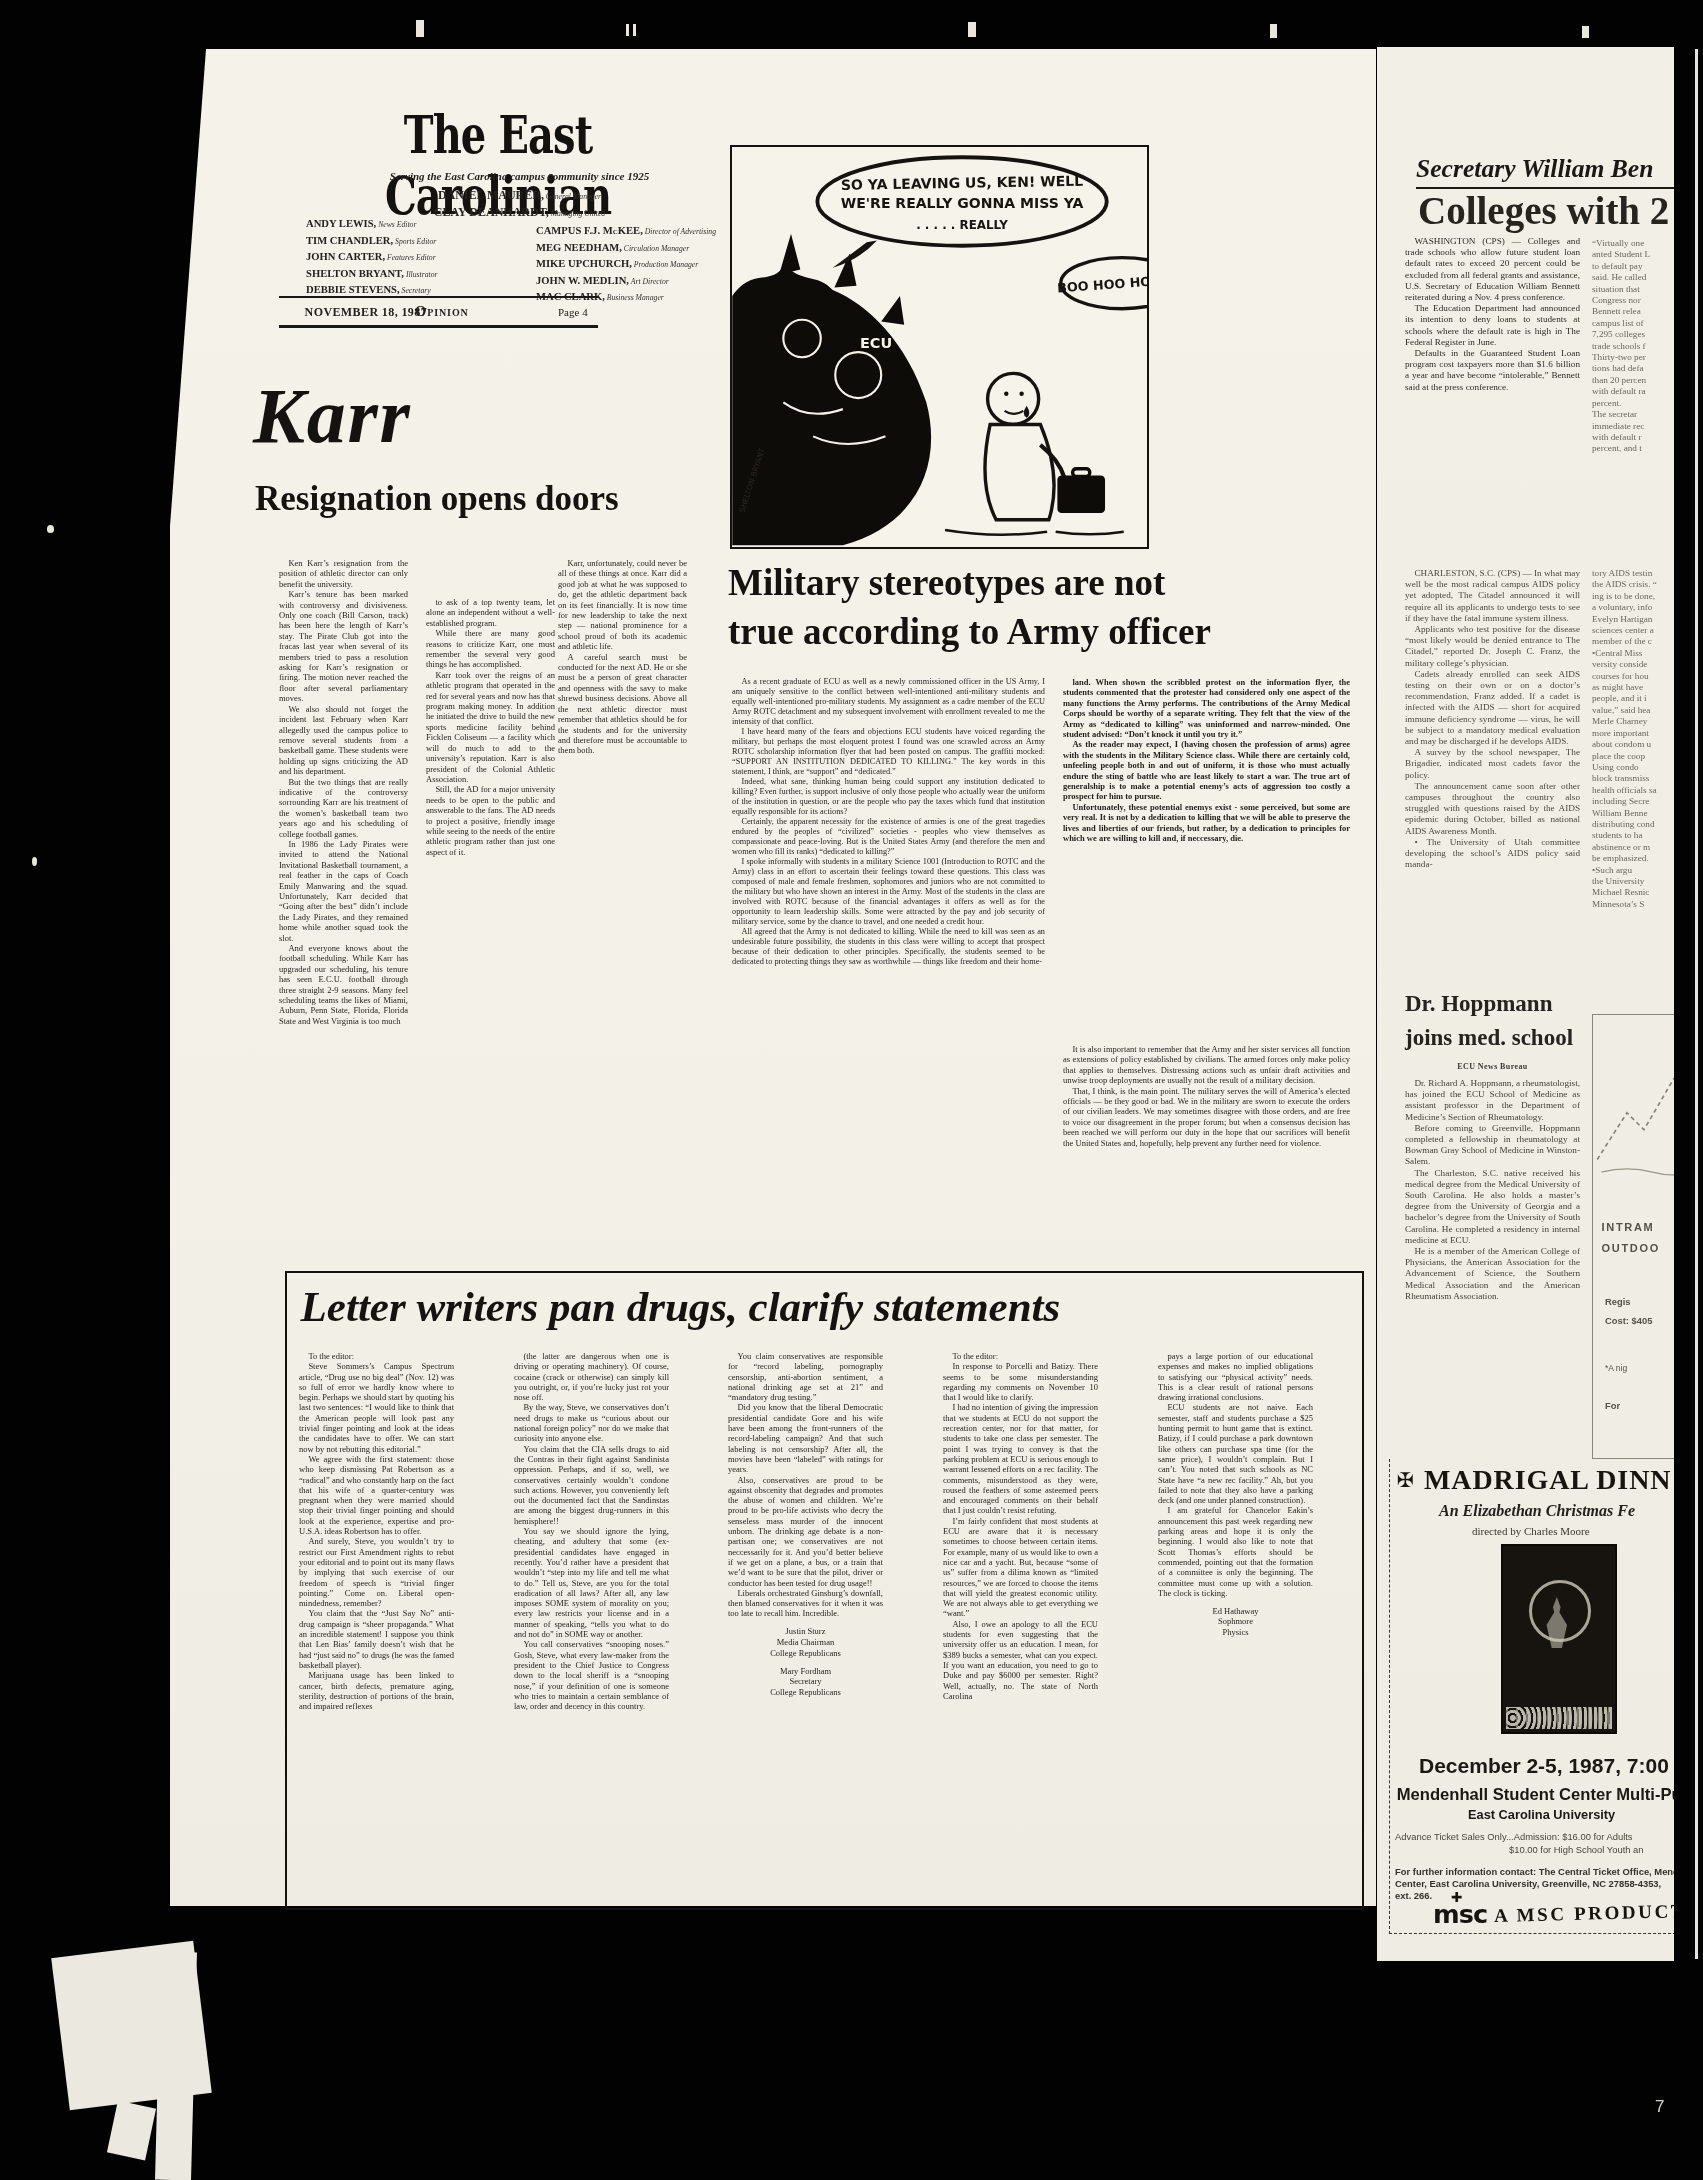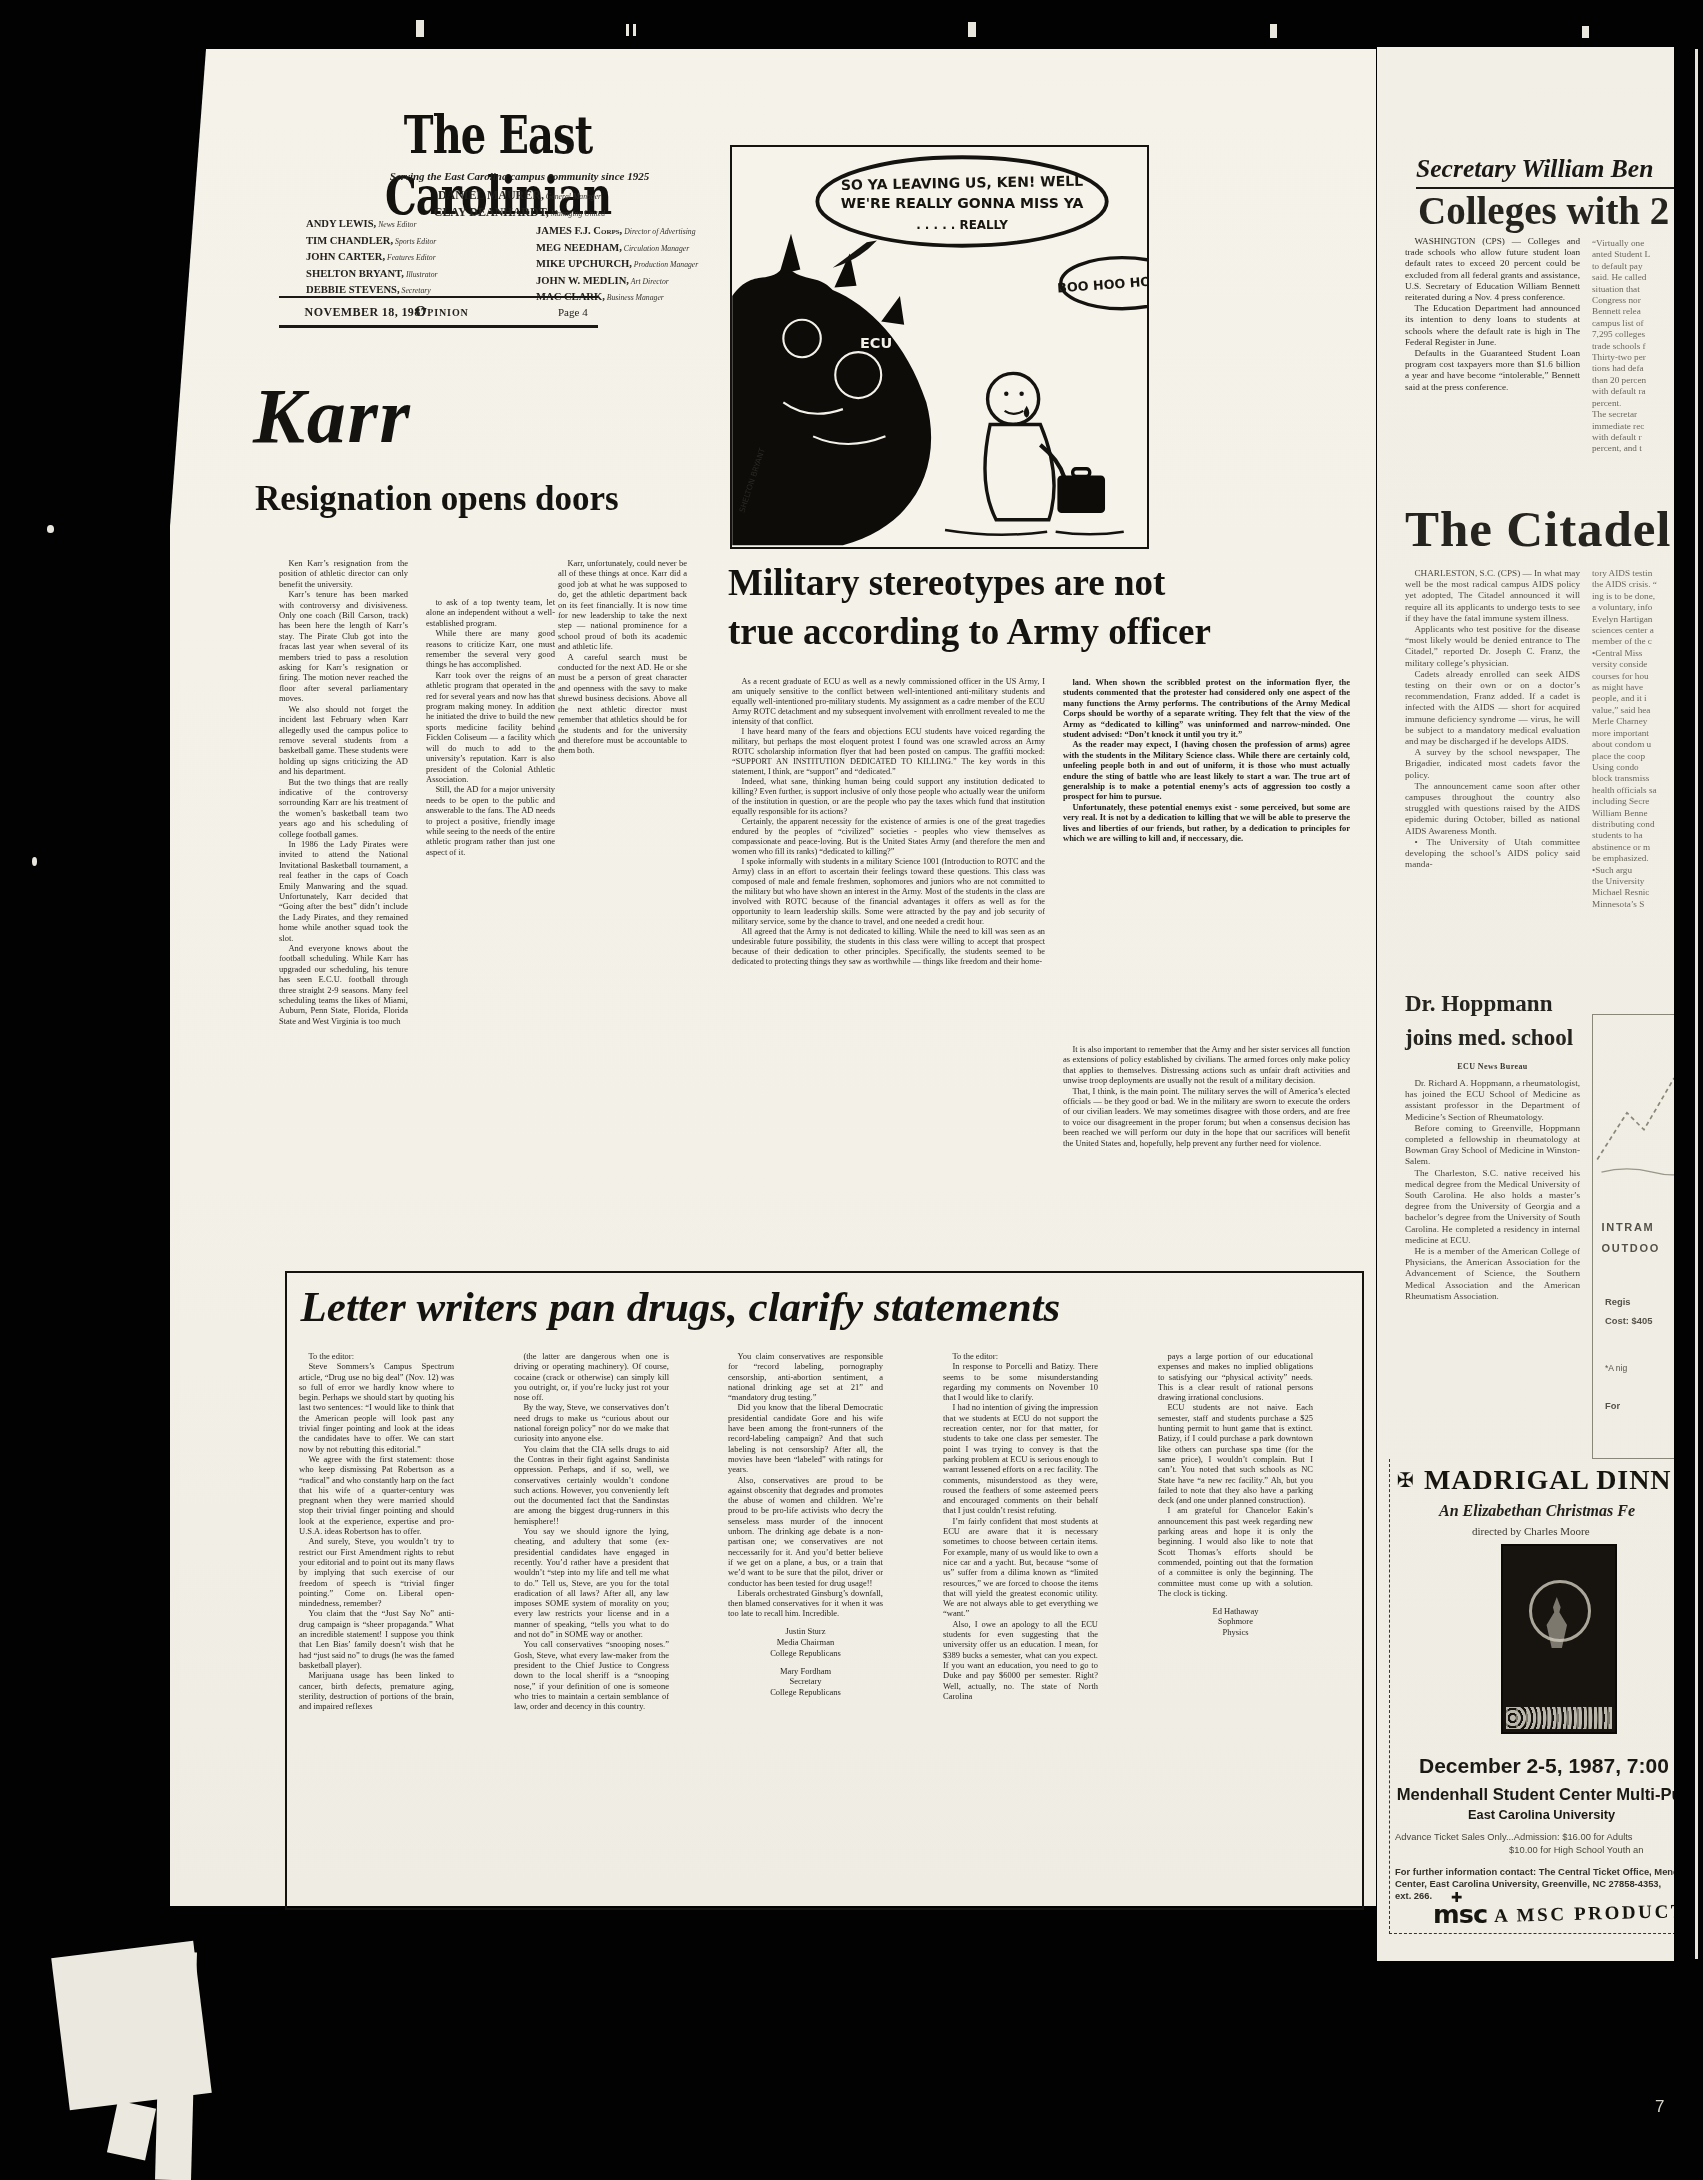--- a/index.html
+++ b/index.html
@@ -101,21 +101,21 @@
         <div><span class="sn">CLAY DEANHARDT,</span><span class="st"> Managing United</span></div>
       </div>
     <div class="abs staff" style="left:136px;top:167px;width:213px;">
         <div><span class="sn">ANDY LEWIS,</span><span class="st"> News Editor</span></div>
         <div><span class="sn">TIM CHANDLER,</span><span class="st"> Sports Editor</span></div>
         <div><span class="sn">JOHN CARTER,</span><span class="st"> Features Editor</span></div>
         <div><span class="sn">SHELTON BRYANT,</span><span class="st"> Illustrator</span></div>
         <div><span class="sn">DEBBIE STEVENS,</span><span class="st"> Secretary</span></div>
       </div>
     <div class="abs staff" style="left:366px;top:174px;width:247px;">
-        <div><span class="sn">JAMES F.J. Corps,</span><span class="st"> Director of Advertising</span></div>
+        <div><span class="sn">CAMPUS F.J. McKEE,</span><span class="st"> Director of Advertising</span></div>
         <div><span class="sn">MEG NEEDHAM,</span><span class="st"> Circulation Manager</span></div>
         <div><span class="sn">MIKE UPCHURCH,</span><span class="st"> Production Manager</span></div>
         <div><span class="sn">JOHN W. MEDLIN,</span><span class="st"> Art Director</span></div>
         <div><span class="sn">MAC CLARK,</span><span class="st"> Business Manager</span></div>
       </div>
 
     <div class="abs rule" style="left:109px;top:247px;width:319px;height:1.7px;"></div>
     <div class="abs dateline" style="left:109px;top:254px;width:319px;height:19px;">
       <span class="abs dl-date" style="left:25.6px;top:1.7px;">NOVEMBER 18, 1987</span>
       <span class="abs dl-section" style="left:136px;top:0;">Opinion</span>
@@ -274,21 +274,20 @@
 Thirty-two per
 tions had defa
 than 20 percen
 with default ra
 percent.
 The secretar
 immediate rec
 with default r
 percent, and t</div>
 
-    <div class="abs p2-head" style="left:28px;top:453px;font-size:51px;letter-spacing:0.9px;">The Citadel</div>
     <div class="col p2-col" style="left:28px;top:521px;width:175px;height:434px;color:#4d4a42;">
         <p>CHARLESTON, S.C. (CPS) — In what may well be the most radical campus AIDS policy yet adopted, The Citadel announced it will require all its applicants to undergo tests to see if they have the fatal immune system illness.</p>
         <p>Applicants who test positive for the disease “most likely would be denied entrance to The Citadel,” reported Dr. Joseph C. Franz, the military college’s physician.</p>
         <p>Cadets already enrolled can seek AIDS testing on their own or on a doctor’s recommendation, Franz added. If a cadet is infected with the AIDS — short for acquired immune deficiency syndrome — virus, he will be subject to a mandatory medical evaluation and may be discharged if he develops AIDS.</p>
         <p>A survey by the school newspaper, The Brigadier, indicated most cadets favor the policy.</p>
         <p>The announcement came soon after other campuses throughout the country also struggled with questions raised by the AIDS epidemic during October, billed as national AIDS Awareness Month.</p>
         <p>• The University of Utah committee developing the school’s AIDS policy said manda-</p>
       </div>
     <div class="abs fragments" style="left:215px;top:521px;width:83px;height:426px;">tory AIDS testin
 the AIDS crisis. “

